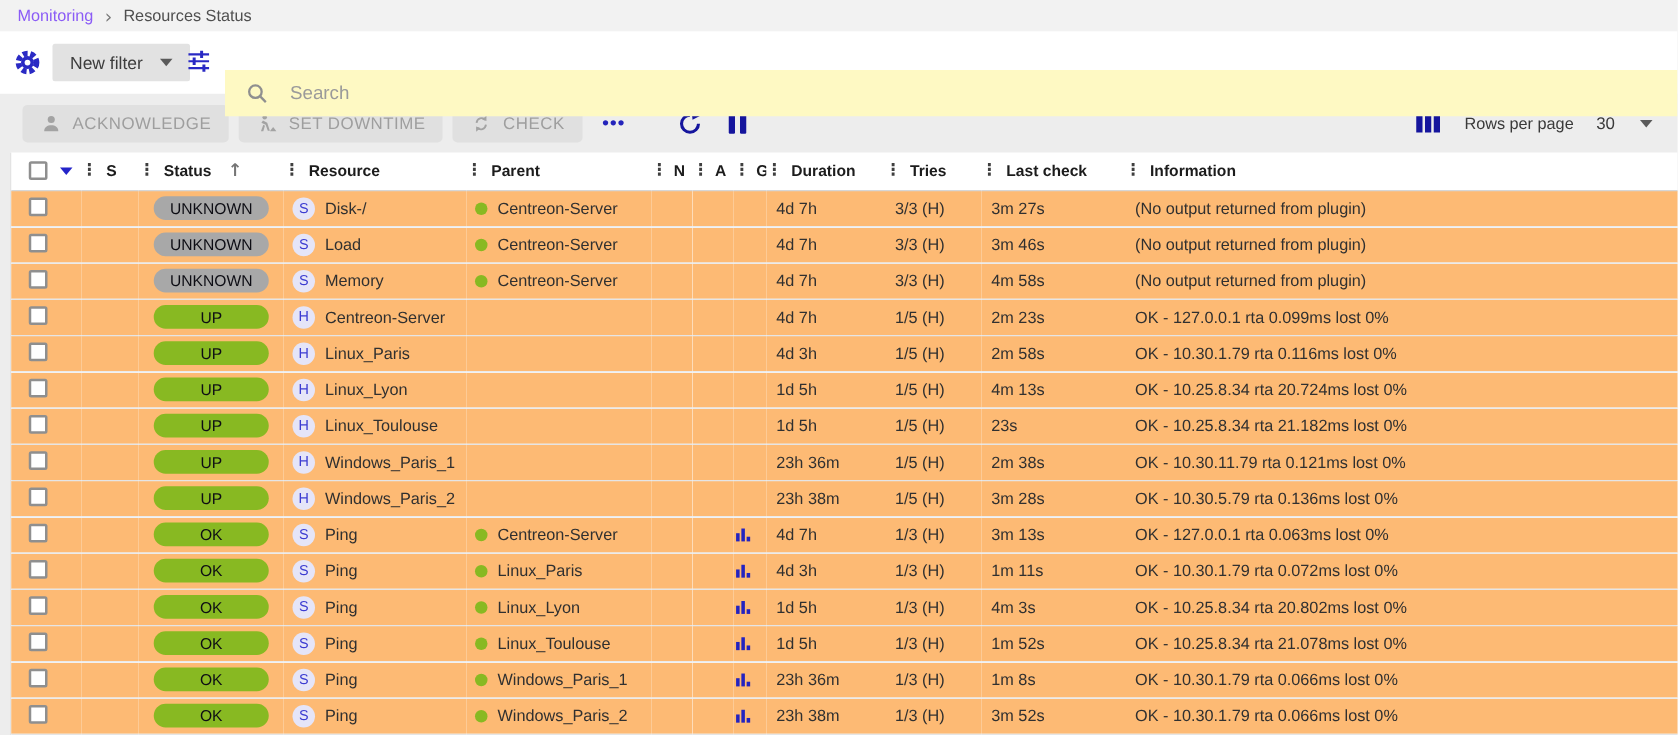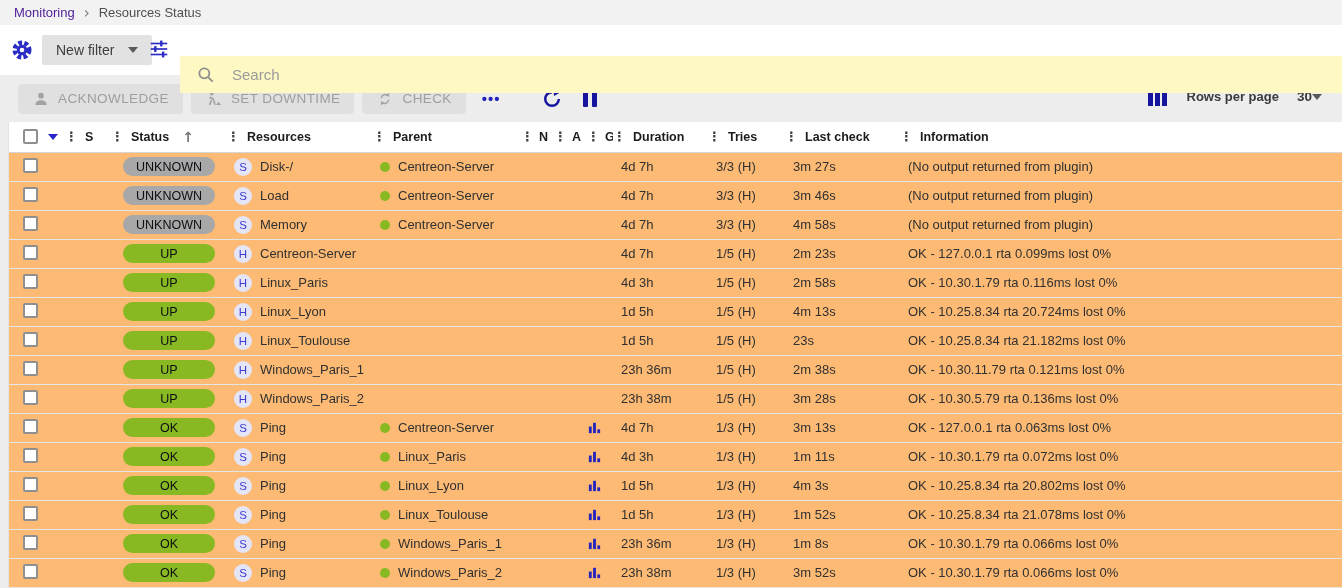--- a/index.html
+++ b/index.html
@@ -1,21 +1,21 @@
 <!DOCTYPE html>
 <html><head>
 <meta charset="utf-8">
 <style>
   * { margin:0; padding:0; box-sizing:border-box; }
   html,body { width:1342px; height:588px; overflow:hidden; }
   body { font-family:"Liberation Sans", sans-serif; background:#ededed; color:#303030; }
 
   
   .breadcrumb-bar { height:25px; background:#f2f2f2; display:flex; align-items:center; padding-left:14px; gap:9px; }
-  .crumb { font-size:13px; color:#4c1d95; cursor:pointer; }
+  .crumb { font-size:13px; color:#8b5cf6; cursor:pointer; }
   .crumb.last { color:#4f4f4f; }
   .crumb-sep { font-size:15px; color:#7a7a7a; font-family:"DejaVu Sans", sans-serif; }
 
   
   .filter-row { height:50px; background:#ffffff; position:relative; }
   .gear-btn { position:absolute; left:10px; top:13px; width:24px; height:24px; cursor:pointer; }
   .newfilter-btn { position:absolute; left:42px; top:10px; height:30px; background:#e2e2e2; border:none;
     display:flex; align-items:center; gap:14px; padding:0 14px; font-size:14px; color:#3d3d3d; cursor:pointer;
     font-family:"Liberation Sans", sans-serif; border-radius:2px; }
   .caret-down { width:0; height:0; border-left:5px solid transparent; border-right:5px solid transparent; border-top:6px solid #5a5a5a; }
@@ -25,25 +25,25 @@
   .search-input::placeholder { color:#9a9a9a; }
 
   
   .toolbar { height:47px; background:#ededed; display:flex; align-items:center; padding:0 14px 0 18px; gap:8px; }
   .tb-btn { height:30px; background:#e0e0e0; border:none; border-radius:4px; display:flex; align-items:center; gap:8px;
     padding:0 14px; font-size:13.5px; color:#9e9e9e; letter-spacing:.4px; cursor:default; font-family:"Liberation Sans", sans-serif; }
   .more-btn { background:none; border:none; color:#2424bb; font-size:15px; letter-spacing:1px; font-weight:bold; padding:0 8px; cursor:pointer; }
   .refresh-btn, .pause-btn { background:none; border:none; cursor:pointer; padding:0 6px; display:flex; align-items:center; }
   .pause-bars { display:flex; gap:4px; }
   .pause-bars div { width:5px; height:16px; background:#15159d; border-radius:1px; }
-  .tb-right { margin-left:auto; display:flex; align-items:flex-start; gap:18px;font-weight:bold; }
+  .tb-right { margin-left:auto; display:flex; align-items:center; gap:18px; }
   .columns-btn { background:none; border:none; display:flex; gap:2px; cursor:pointer; padding:2px; }
   .columns-btn div { width:5px; height:15px; background:#15159d; }
   .rpp-label { font-size:13px; color:#3a3a3a; }
-  .rpp-select { display:flex; align-items:center; gap:0; cursor:pointer; padding-right:6px; }
+  .rpp-select { display:flex; align-items:center; gap:20px; cursor:pointer; padding-right:6px; }
   .rpp-value { font-size:13.5px; color:#3a3a3a; }
 
   
   .table-wrap { margin-left:8px; background:#fff; border-left:1px solid #e3e3e3; }
   table { border-collapse:collapse; table-layout:fixed; width:1334px; }
   th, td { padding:0; vertical-align:middle; text-align:left; font-size:13px; color:#303030; overflow:hidden; white-space:nowrap; }
   thead tr { height:30px; border-bottom:1px solid #d6d6d6; }
   tbody tr { height:29px; border-bottom:1px solid #e5e5e5; background:#fdba74; }
   .hdr { display:flex; align-items:center; gap:7px; }
   .hdr-label { font-size:12.5px; font-weight:bold; color:#1c1c1c; }
@@ -193,21 +193,21 @@
         <th>
             <span class="hdr">
           <span class="dots">⋮</span>
           <span class="hdr-label">Status</span>
           <span class="sort-arrow">↑</span>
             </span>
           </th>
         <th>
             <span class="hdr">
           <span class="dots">⋮</span>
-          <span class="hdr-label">Resources</span>
+          <span class="hdr-label">Resource</span>
             </span>
           </th>
         <th>
             <span class="hdr">
           <span class="dots">⋮</span>
           <span class="hdr-label">Parent</span>
             </span>
           </th>
         <th>
             <span class="hdr" style="gap:5px;">

